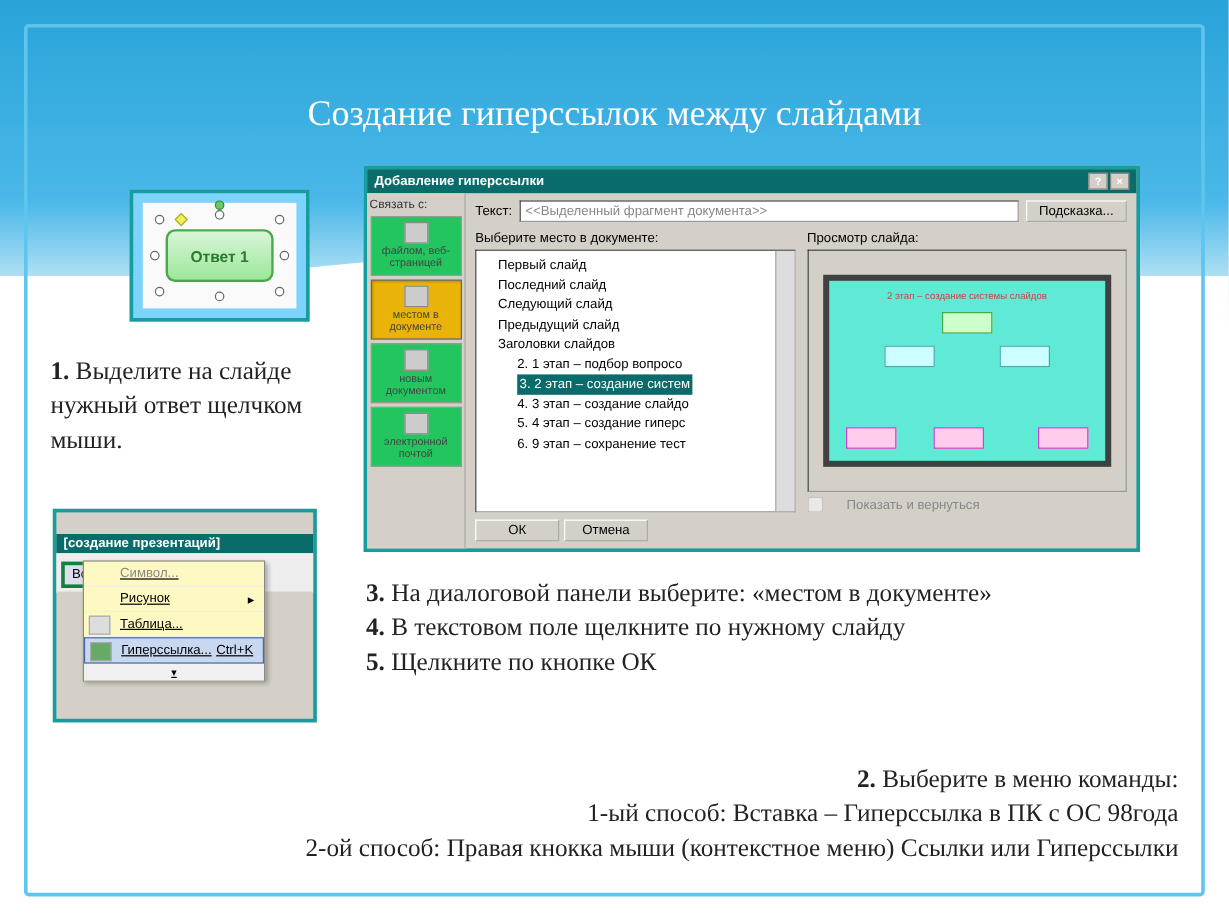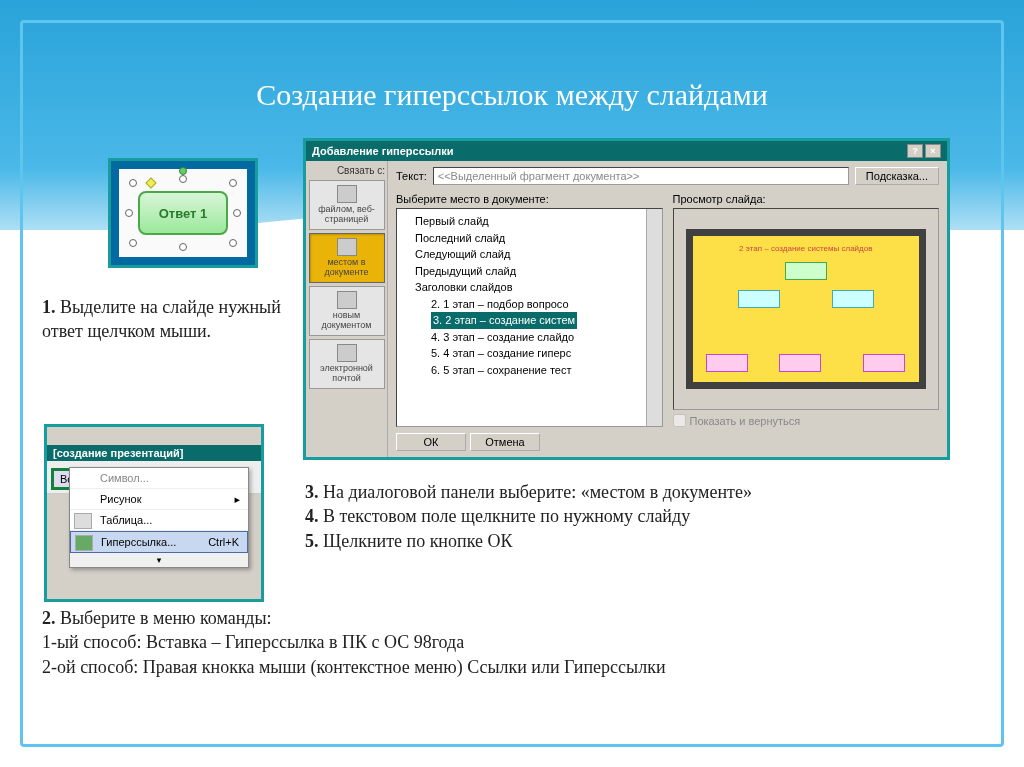--- a/index.html
+++ b/index.html
@@ -7,81 +7,81 @@
 
 .bg-gradient { position: absolute; top: 0; left: 0; right: 0; height: 280px; background: linear-gradient(180deg, #29a3d9 0%, #4ab8e8 60%, #ffffff 100%); }
 .bg-white { position: absolute; top: 230px; left: 0; right: 0; bottom: 0; background: #fff; }
 .curve { position: absolute; top: 210px; left: -50px; width: 1124px; height: 120px; background: #fff; border-radius: 50% 50% 0 0 / 100% 100% 0 0; }
 
 .frame { position: absolute; top: 20px; left: 20px; right: 20px; bottom: 20px; border: 3px solid #5ec5ee; border-radius: 4px; pointer-events: none; }
 
 .title { position: absolute; top: 78px; left: 0; right: 0; text-align: center; color: #fff; font-size: 30px; font-family: Georgia, serif; }
 
 
-.answer-shot { position: absolute; top: 158px; left: 108px; width: 150px; height: 110px; background: #0369a1; border: 3px solid #179d9d; padding: 8px; }
+.answer-shot { position: absolute; top: 158px; left: 108px; width: 150px; height: 110px; background: #7dd3fc; border: 3px solid #179d9d; padding: 8px; }
 .answer-inner { width: 100%; height: 100%; background: #fafafa; position: relative; display: flex; align-items: center; justify-content: center; }
 .answer-btn { width: 90px; height: 44px; background: linear-gradient(180deg, #d8f5d8, #9be89b); border: 2px solid #4aa84a; border-radius: 8px; display: flex; align-items: center; justify-content: center; color: #2a7a2a; font-weight: bold; font-family: Arial, sans-serif; font-size: 13px; position: relative; }
 .handle { position: absolute; width: 8px; height: 8px; border: 1px solid #666; background: #fff; border-radius: 50%; }
 .h-tl { top: 10px; left: 10px; } .h-tr { top: 10px; right: 10px; }
 .h-bl { bottom: 10px; left: 10px; } .h-br { bottom: 10px; right: 10px; }
 .h-ml { top: 50%; left: 6px; margin-top: -4px; } .h-mr { top: 50%; right: 6px; margin-top: -4px; }
 .h-tc { top: 6px; left: 50%; margin-left: -4px; } .h-bc { bottom: 6px; left: 50%; margin-left: -4px; }
 .rot-handle { position: absolute; top: -2px; left: 50%; margin-left: -4px; width: 8px; height: 8px; background: #6c6; border: 1px solid #383; border-radius: 50%; }
 .adj-handle { position: absolute; top: 10px; left: 28px; width: 8px; height: 8px; background: #ee5; border: 1px solid #aa3; transform: rotate(45deg); }
 
 
 .dialog-shot { position: absolute; top: 138px; left: 303px; width: 647px; height: 322px; border: 3px solid #179d9d; background: #d4d0c8; font-family: Tahoma, Arial, sans-serif; font-size: 11px; }
 .dlg-title { background: #0a6b6b; color: #fff; padding: 3px 6px; display: flex; justify-content: space-between; align-items: center; font-weight: bold; font-size: 11px; }
 .dlg-ctrl { display: flex; gap: 2px; }
 .dlg-ctrl div { width: 16px; height: 14px; background: #d4d0c8; border: 1px solid #888; font-size: 9px; text-align: center; line-height: 12px; }
 .dlg-body { display: flex; height: calc(100% - 20px); }
 .dlg-sidebar { width: 82px; background: #d4d0c8; padding: 4px 2px; border-right: 1px solid #aaa; }
-.side-lbl { font-size: 10px; text-align: right; margin-bottom: 4px; color: #333; }
-.side-item { width: 76px; height: 50px; margin: 0 auto 3px; border: 1px solid #999; background: #e5e5e5; display: flex; flex-direction: column; align-items: center; justify-content: center; font-size: 9px; text-align: center; color: #444; padding: 2px; line-height: 1.1; }
+.side-lbl { font-size: 10px; text-align: left; margin-bottom: 4px; color: #333; }
+.side-item { width: 76px; height: 50px; margin: 0 auto 3px; border: 1px solid #999; background: #22c55e; display: flex; flex-direction: column; align-items: center; justify-content: center; font-size: 9px; text-align: center; color: #444; padding: 2px; line-height: 1.1; }
 .side-item.sel { border: 1px solid #666; background: #eab308; box-shadow: inset 1px 1px 2px rgba(0,0,0,.2); }
 .side-ico { width: 20px; height: 18px; background: #ccc; margin-bottom: 2px; border: 1px solid #888; }
 .dlg-main { flex: 1; padding: 6px 8px; display: flex; flex-direction: column; }
 .dlg-row { display: flex; align-items: center; gap: 6px; margin-bottom: 8px; }
 .dlg-input { flex: 1; background: #fff; border: 1px inset #999; padding: 2px 4px; color: #888; font-size: 11px; height: 18px; }
 .dlg-btn { background: #d4d0c8; border: 1px outset #fff; padding: 2px 10px; font-size: 11px; }
 .dlg-cols { display: flex; gap: 10px; flex: 1; }
 .dlg-col { flex: 1; display: flex; flex-direction: column; }
 .col-lbl { font-size: 11px; margin-bottom: 3px; }
 .tree { flex: 1; background: #fff; border: 1px inset #999; padding: 4px; overflow: hidden; font-size: 11px; line-height: 1.5; color: #000; position: relative; }
 .tree-item { padding-left: 14px; white-space: nowrap; }
 .tree-sub { padding-left: 30px; white-space: nowrap; }
 .tree-sel { background: #0a6b6b; color: #fff; display: inline-block; padding: 0 2px; }
 .tree-scroll { position: absolute; right: 0; top: 0; bottom: 0; width: 16px; background: #ddd; border-left: 1px solid #aaa; }
 .preview { flex: 1; background: #d4d0c8; border: 1px inset #999; padding: 6px; display: flex; align-items: center; justify-content: center; }
-.prev-slide { width: 95%; height: 85%; background: #fde047; border: 7px solid #404040; position: relative; padding: 8px; }
+.prev-slide { width: 95%; height: 85%; background: #5eead4; border: 5px solid #404040; position: relative; padding: 8px; }
 .prev-title { font-size: 8px; color: #c44; text-align: center; margin-bottom: 6px; }
 .prev-node { position: absolute; width: 42px; height: 18px; border: 1px solid #c4c; background: #fce; font-size: 6px; }
 .prev-node.grn { border-color: #4a4; background: #cfc; }
 .prev-node.cyn { border-color: #4aa; background: #cff; }
-.chk-row { margin-top: 4px; font-size: 11px; color: #888; display: flex; align-items: center; gap: 4px; }
+.chk-row { margin-top: 4px; font-size: 11px; color: #888; display: flex; align-items: center; gap: 20px; }
 .dlg-footer { display: flex; gap: 4px; padding: 6px 0 0; }
 
 
 .menu-shot { position: absolute; top: 424px; left: 44px; width: 220px; height: 178px; border: 3px solid #179d9d; background: #d4d0c8; font-family: Tahoma, Arial, sans-serif; font-size: 11px; }
 .menu-title { background: #0a6b6b; color: #fff; padding: 2px 6px; font-size: 11px; font-weight: bold; margin-top: 18px; }
 .menu-bar { background: #eee; border-bottom: 1px solid #ccc; padding: 3px 4px; display: flex; gap: 2px; font-size: 11px; }
 .menu-bar span { padding: 2px 6px; }
 .menu-bar .sel { border: 3px solid #15803d; background: #dde; }
-.menu-drop { position: absolute; top: 40px; left: 22px; width: 180px; background: #ffffff; border: 1px solid #888; box-shadow: 2px 2px 4px rgba(0,0,0,.3); }
+.menu-drop { position: absolute; top: 40px; left: 22px; width: 152px; background: #fef9c3; border: 1px solid #888; box-shadow: 2px 2px 4px rgba(0,0,0,.3); text-decoration: underline; }
 .menu-item { padding: 4px 8px 4px 30px; font-size: 11px; color: #888; position: relative; border-bottom: 1px solid #eee; }
 .menu-item.en { color: #000; }
 .menu-item.hl { background: #c8d8f0; border: 1px solid #4a6aaa; color: #000; display: flex; justify-content: space-between; }
 .menu-ico { position: absolute; left: 4px; top: 3px; width: 18px; height: 16px; background: #ddd; border: 1px solid #aaa; }
 .menu-arrow { text-align: center; padding: 2px; background: #f0f0f0; font-size: 9px; }
 
 
-.txt { position: absolute; font-family: Georgia, serif; font-size: 18px; color: #222; line-height: 1.35; }
+.txt { position: absolute; font-family: Georgia, serif; font-size: 21px; color: #222; line-height: 1.35; }
 .t1 { top: 295px; left: 42px; width: 260px; }
 .t3 { top: 480px; left: 305px; width: 650px; }
-.t2 { top: 606px; left: 42px; width: 940px; }
+.t2 { top: 635px; left: 42px; width: 940px; text-align: right; }
 .txt b { font-weight: bold; }
 
 </style>
 </head>
 <body>
 
 <div class="bg-gradient"></div>
 <div class="bg-white"></div>
 <div class="curve"></div>
 
@@ -147,21 +147,21 @@
           <div class="tree">
             <div class="tree-item">Первый слайд</div>
             <div class="tree-item">Последний слайд</div>
             <div class="tree-item">Следующий слайд</div>
             <div class="tree-item">Предыдущий слайд</div>
             <div class="tree-item">Заголовки слайдов</div>
             <div class="tree-sub">2. 1 этап – подбор вопросо</div>
             <div class="tree-sub"><span class="tree-sel">3. 2 этап – создание систем</span></div>
             <div class="tree-sub">4. 3 этап – создание слайдо</div>
             <div class="tree-sub">5. 4 этап – создание гиперс</div>
-            <div class="tree-sub">6. 5 этап – сохранение тест</div>
+            <div class="tree-sub">6. 9 этап – сохранение тест</div>
             <div class="tree-scroll"></div>
           </div>
         </div>
         <div class="dlg-col">
           <div class="col-lbl">Просмотр слайда:</div>
           <div class="preview">
             <div class="prev-slide">
               <div class="prev-title">2 этап – создание системы слайдов</div>
               <div class="prev-node grn" style="top:26px;left:50%;margin-left:-21px"></div>
               <div class="prev-node cyn" style="top:54px;left:20%"></div>

